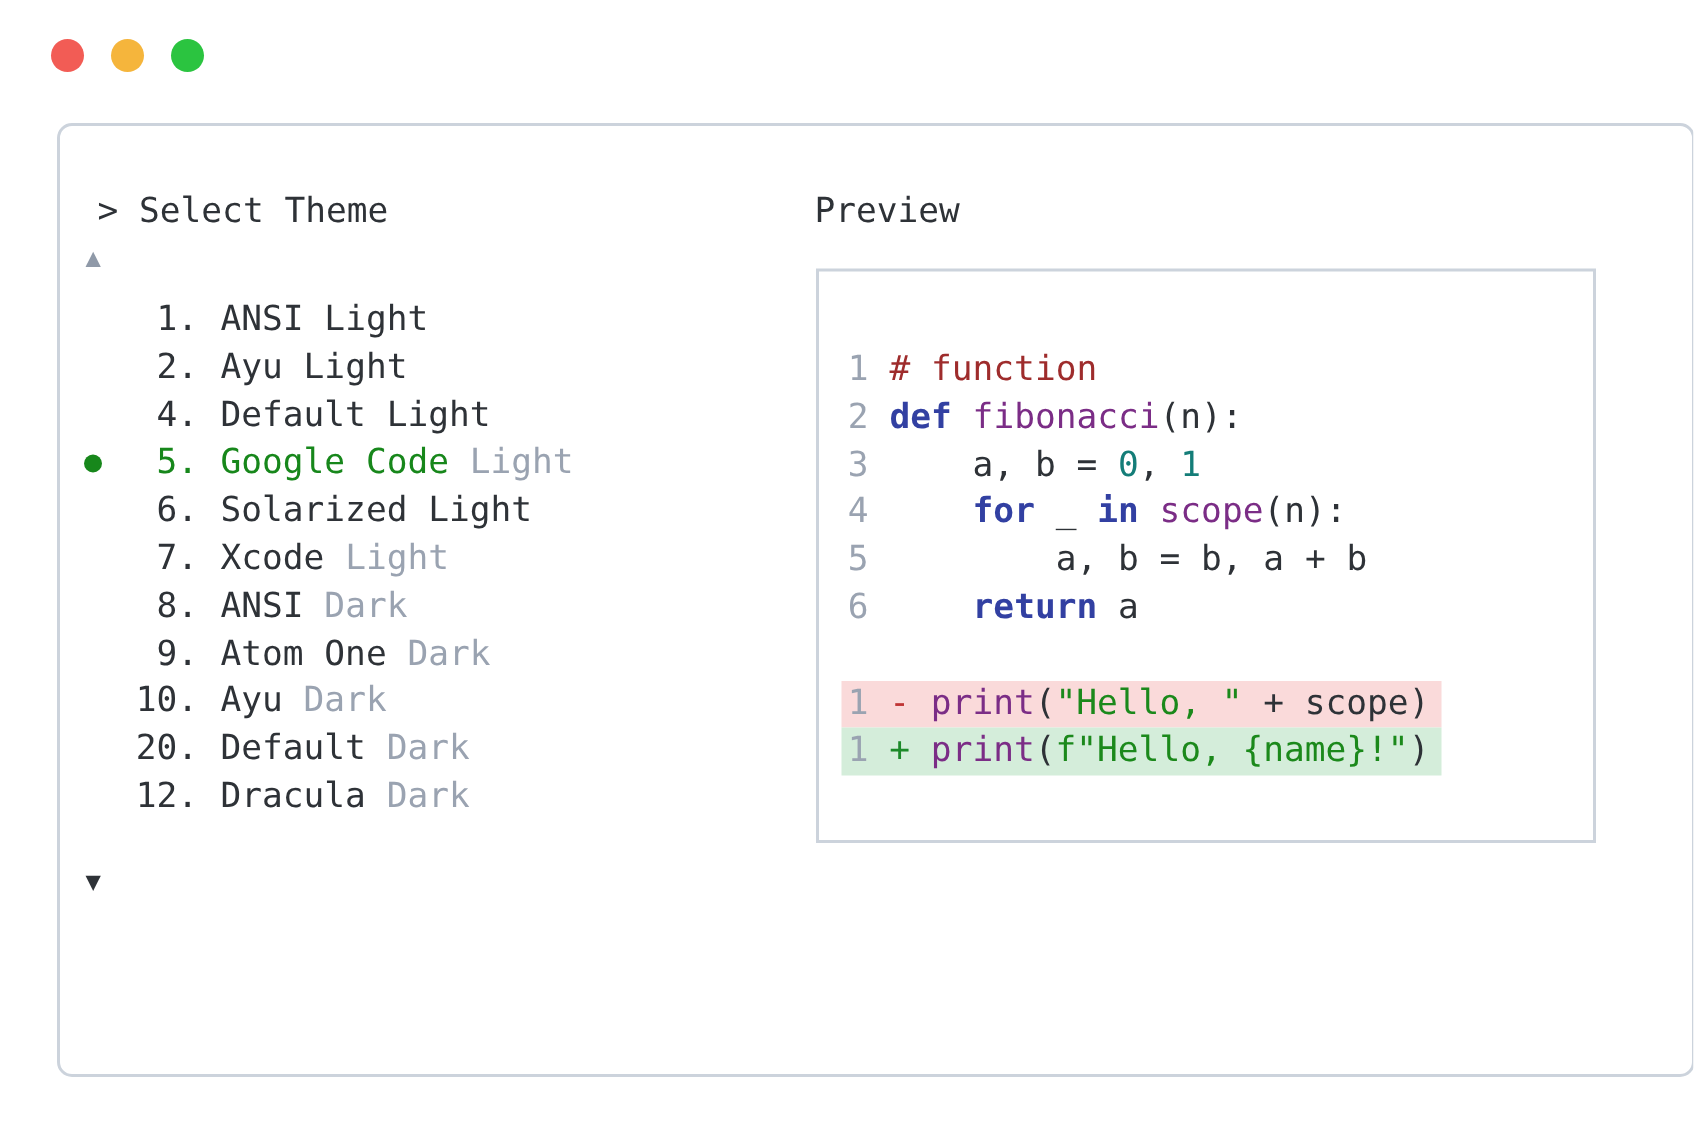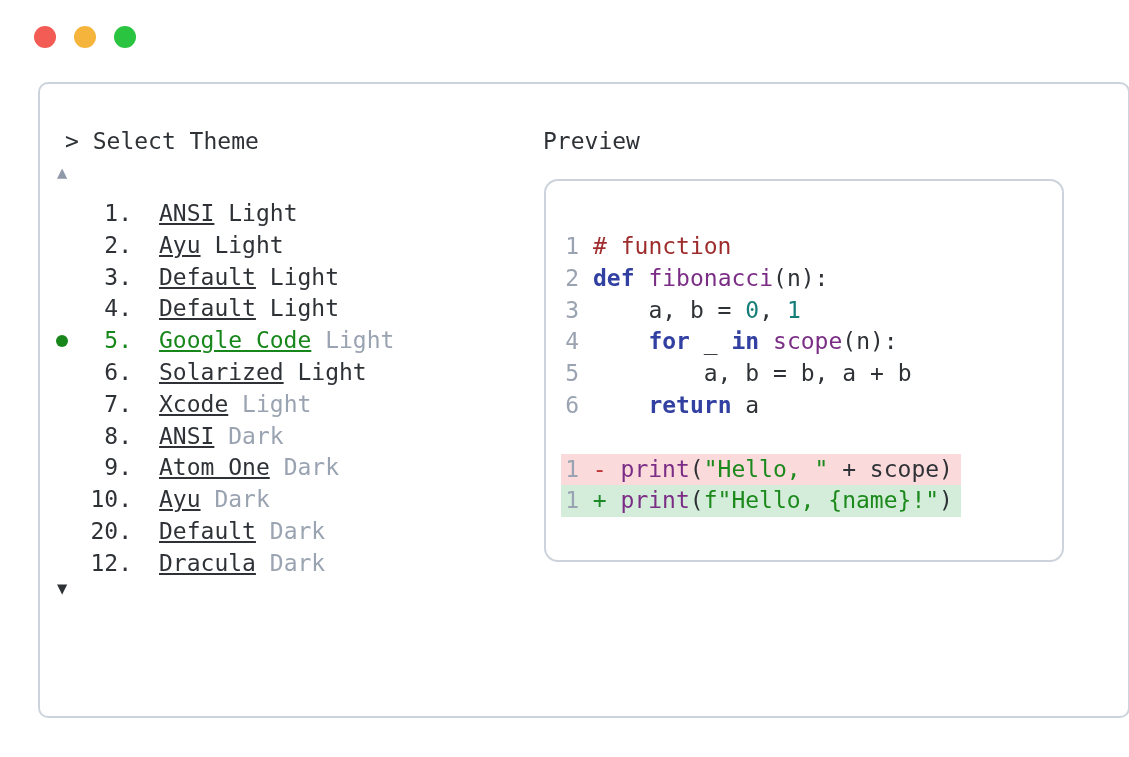--- a/index.html
+++ b/index.html
@@ -33,34 +33,34 @@
   .select-header{position:absolute;left:25px;top:41px;line-height:32px;color:var(--text-dark);}
   .preview-label{position:absolute;left:503px;top:41px;line-height:32px;color:var(--text-dark);}
 
   .scroll-arrow{position:absolute;left:17px;font-size:17px;line-height:20px;}
   .arrow-up{top:78px;color:#8f99a8;}
   .arrow-down{top:494px;color:var(--text-dark);}
 
   .theme-list{position:absolute;left:25px;top:114px;}
   .list-item{position:relative;line-height:31.8px;white-space:pre;cursor:default;}
   .list-item .num{display:inline-block;width:67px;text-align:right;color:var(--text-dark);}
-  .list-item .name{margin-left:27px;color:var(--text-dark);text-decoration:underline;}
+  .list-item .name{margin-left:15px;color:var(--text-dark);}
   .list-item .variant{color:var(--text-dark);}
   .list-item .sel{color:var(--accent-green);}
   .list-item .muted{color:var(--text-muted);}
   .bullet{
     position:absolute;left:-9px;top:10px;width:12px;height:12px;border-radius:50%;
     background:var(--accent-green);
   }
 
   .hint-footer{position:absolute;left:25px;top:550px;line-height:32px;color:var(--text-muted);}
 
   .preview-box{
     position:absolute;left:504px;top:95px;width:520px;height:383px;
-    background:#fff;border:2px solid var(--border);border-radius:14px;
+    background:#fff;border:2px solid var(--border);border-radius:0;
     padding:50px 0 0 19px;overflow:hidden;
   }
   .code-line{line-height:31.8px;white-space:pre;}
   .code-line .lineno{display:inline-block;width:14px;margin-right:14px;text-align:right;color:var(--text-muted);}
   .blank-line{height:31.8px;}
   .diff-line{
     display:inline-block;line-height:31.8px;white-space:pre;
     margin-left:-4px;padding:0 8px 0 4px;
   }
   .diff-line .lineno{display:inline-block;width:14px;margin-right:0;text-align:right;color:var(--text-muted);}
@@ -92,21 +92,20 @@
 
     <div class="select-header mono">&gt; Select Theme</div>
 
     <div class="preview-label mono">Preview</div>
 
     <div class="scroll-arrow arrow-up">▲</div>
 
     <div class="theme-list">
         <div class="list-item mono"><span class="num">1.</span><span class="name">ANSI</span><span class="variant "> Light</span></div>
         <div class="list-item mono"><span class="num">2.</span><span class="name">Ayu</span><span class="variant "> Light</span></div>
-        <div class="list-item mono"><span class="num">3.</span><span class="name">Default</span><span class="variant "> Light</span></div>
         <div class="list-item mono"><span class="num">4.</span><span class="name">Default</span><span class="variant "> Light</span></div>
         <div class="list-item mono"><span class="bullet"></span><span class="num sel">5.</span><span class="name sel">Google Code</span><span class="variant muted"> Light</span></div>
         <div class="list-item mono"><span class="num">6.</span><span class="name">Solarized</span><span class="variant "> Light</span></div>
         <div class="list-item mono"><span class="num">7.</span><span class="name">Xcode</span><span class="variant muted"> Light</span></div>
         <div class="list-item mono"><span class="num">8.</span><span class="name">ANSI</span><span class="variant muted"> Dark</span></div>
         <div class="list-item mono"><span class="num">9.</span><span class="name">Atom One</span><span class="variant muted"> Dark</span></div>
         <div class="list-item mono"><span class="num">10.</span><span class="name">Ayu</span><span class="variant muted"> Dark</span></div>
         <div class="list-item mono"><span class="num">20.</span><span class="name">Default</span><span class="variant muted"> Dark</span></div>
         <div class="list-item mono"><span class="num">12.</span><span class="name">Dracula</span><span class="variant muted"> Dark</span></div>
       </div>

